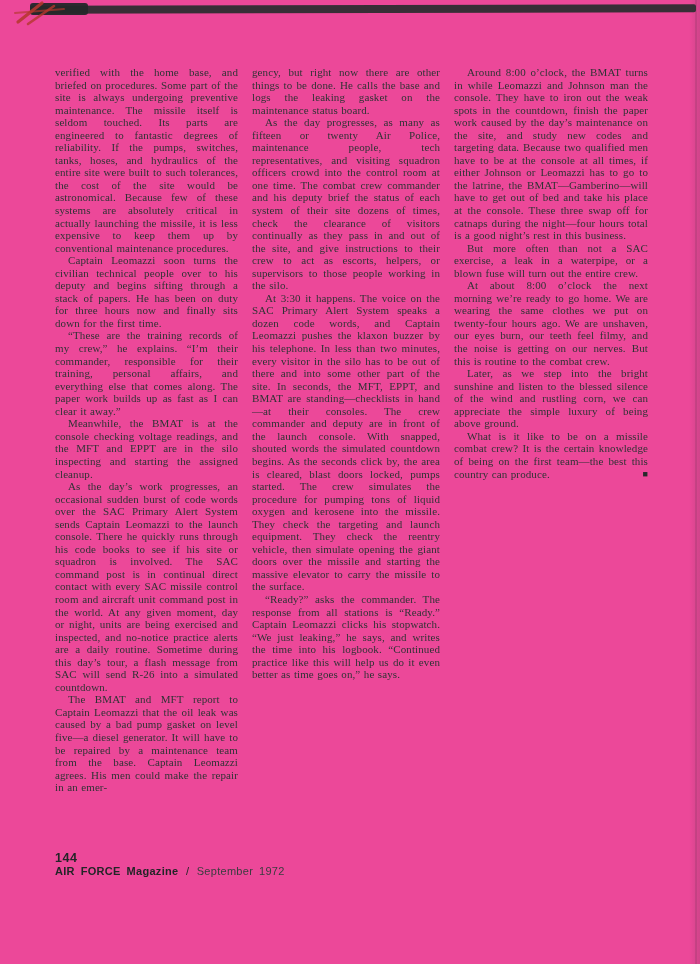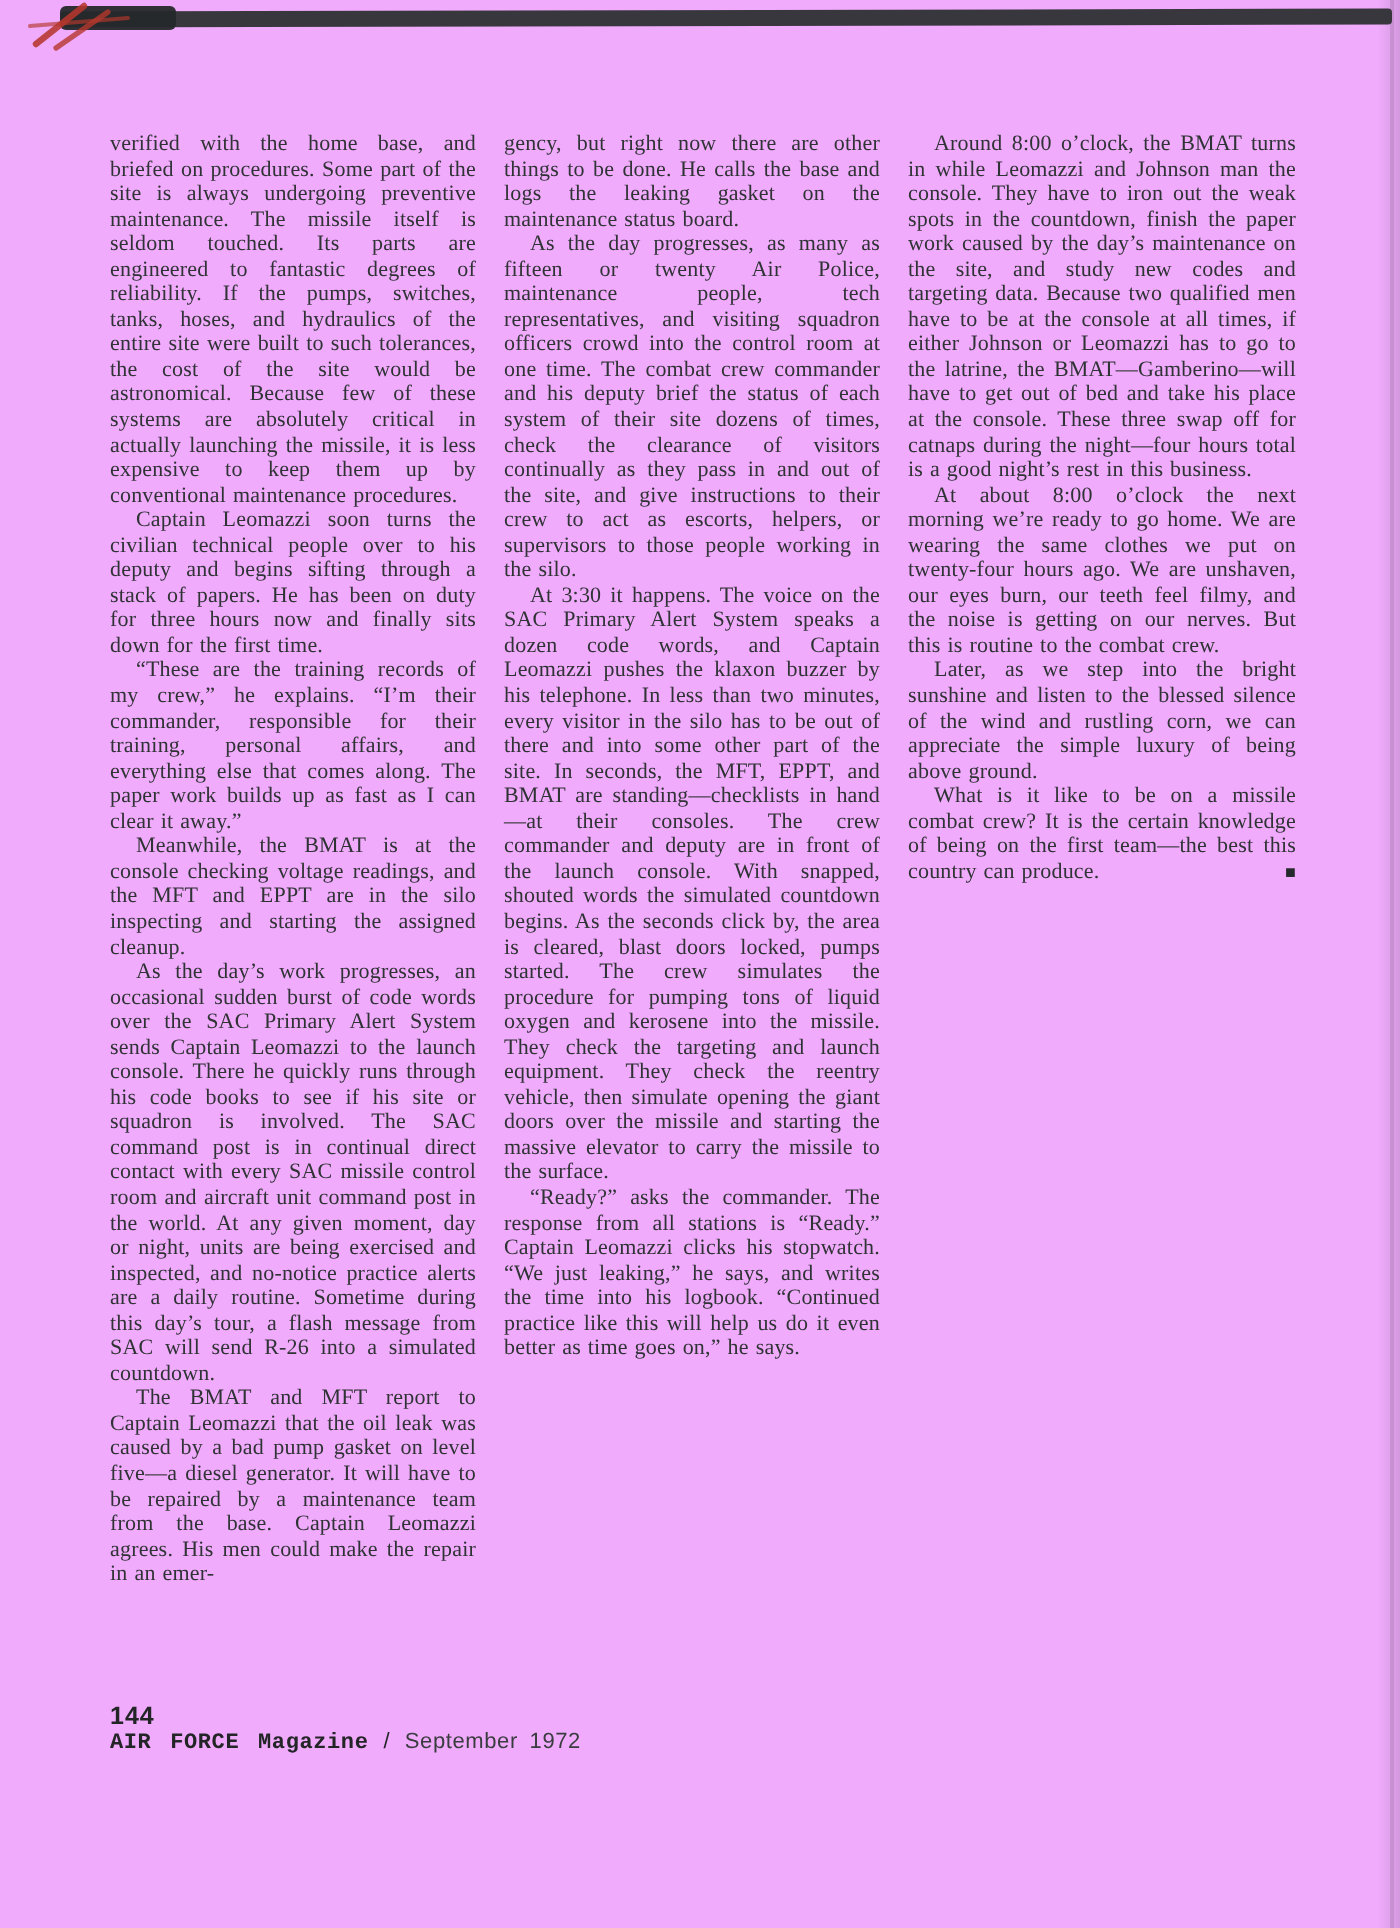--- a/index.html
+++ b/index.html
@@ -4,21 +4,21 @@
 <style>
   html, body { margin: 0; padding: 0; }
   body {
     width: 700px; height: 964px;
     background: #dfe1e0;
     font-family: "Liberation Serif", serif;
   }
   .page {
     position: relative;
     width: 700px; height: 964px;
-    background: #f0abfc;
+    background: #ec4899;
     overflow: hidden;
   }
   
   .scan-bar {
     position: absolute; left: 30px; top: 5px;
     width: 666px; height: 8px;
     background: #282c2e;
     border-radius: 2px;
     transform: rotate(-0.12deg);
     opacity: 0.92;
@@ -68,21 +68,21 @@
   .footer {
     position: absolute; left: 55px; top: 851px;
     width: 600px;
     display: flex; justify-content: space-between; align-items: baseline;
     font-family: "Liberation Sans", sans-serif;
     color: #232527;
     flex-direction: column;
   }
   .pagenum { font-size: 12.5px; font-weight: bold; letter-spacing: 0.5px; }
   .credit { font-size: 11px; word-spacing: 2.5px; }
-  .credit .mag { font-weight: bold; letter-spacing: 0.3px; font-family: Liberation Mono, monospace; }
+  .credit .mag { font-weight: bold; letter-spacing: 0.3px; }
   .credit .sep { font-weight: normal; padding: 0 2px; }
   .credit .issue { font-weight: normal; color: #3a3d3f; letter-spacing: 0.3px; }
 </style>
 </head>
 <body>
 
 <div class="page">
 
   <div class="scan-bar"></div>
   <div class="scan-bar-blob"></div>
@@ -107,20 +107,21 @@
 
     <div class="col">
       <p class="para">gency, but right now there are other things to be done. He calls the base and logs the leaking gasket on the maintenance status board.</p>
       <p class="para indent">As the day progresses, as many as fifteen or twenty Air Police, maintenance people, tech representatives, and visiting squadron officers crowd into the control room at one time. The combat crew commander and his deputy brief the status of each system of their site dozens of times, check the clearance of visitors continually as they pass in and out of the site, and give instructions to their crew to act as escorts, helpers, or supervisors to those people working in the silo.</p>
       <p class="para indent">At 3:30 it happens. The voice on the SAC Primary Alert System speaks a dozen code words, and Captain Leomazzi pushes the klaxon buzzer by his telephone. In less than two minutes, every visitor in the silo has to be out of there and into some other part of the site. In seconds, the MFT, EPPT, and BMAT are standing—checklists in hand—at their consoles. The crew commander and deputy are in front of the launch console. With snapped, shouted words the simulated countdown begins. As the seconds click by, the area is cleared, blast doors locked, pumps started. The crew simulates the procedure for pumping tons of liquid oxygen and kerosene into the missile. They check the targeting and launch equipment. They check the reentry vehicle, then simulate opening the giant doors over the missile and starting the massive elevator to carry the missile to the surface.</p>
       <p class="para indent">“Ready?” asks the commander. The response from all stations is “Ready.” Captain Leomazzi clicks his stopwatch. “We just leaking,” he says, and writes the time into his logbook. “Continued practice like this will help us do it even better as time goes on,” he says.</p>
     </div>
 
     <div class="col">
       <p class="para indent">Around 8:00 o’clock, the BMAT turns in while Leomazzi and Johnson man the console. They have to iron out the weak spots in the countdown, finish the paper work caused by the day’s maintenance on the site, and study new codes and targeting data. Because two qualified men have to be at the console at all times, if either Johnson or Leomazzi has to go to the latrine, the BMAT—Gamberino—will have to get out of bed and take his place at the console. These three swap off for catnaps during the night—four hours total is a good night’s rest in this business.</p>
+      <p class="para indent">But more often than not a SAC exercise, a leak in a waterpipe, or a blown fuse will turn out the entire crew.</p>
       <p class="para indent">At about 8:00 o’clock the next morning we’re ready to go home. We are wearing the same clothes we put on twenty-four hours ago. We are unshaven, our eyes burn, our teeth feel filmy, and the noise is getting on our nerves. But this is routine to the combat crew.</p>
       <p class="para indent">Later, as we step into the bright sunshine and listen to the blessed silence of the wind and rustling corn, we can appreciate the simple luxury of being above ground.</p>
       <p class="para indent">
         <span>What is it like to be on a missile combat crew? It is the certain knowledge of being on the first team—the best this country can produce.</span>
         <span class="endmark">■</span>
       </p>
     </div>
 
   </main>
 

